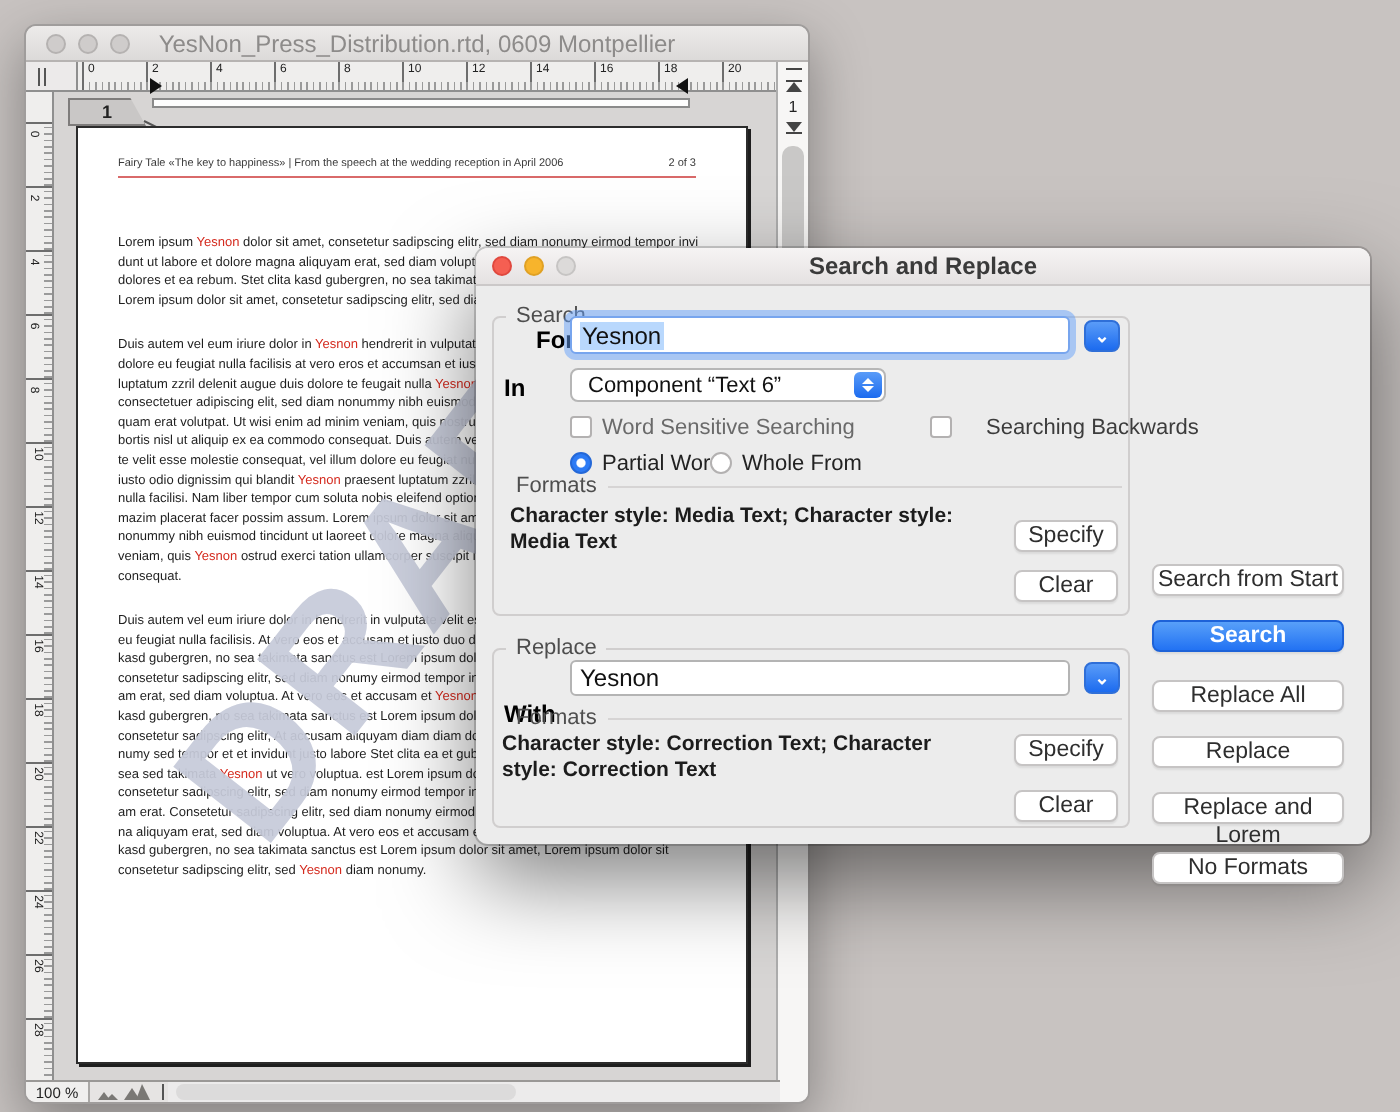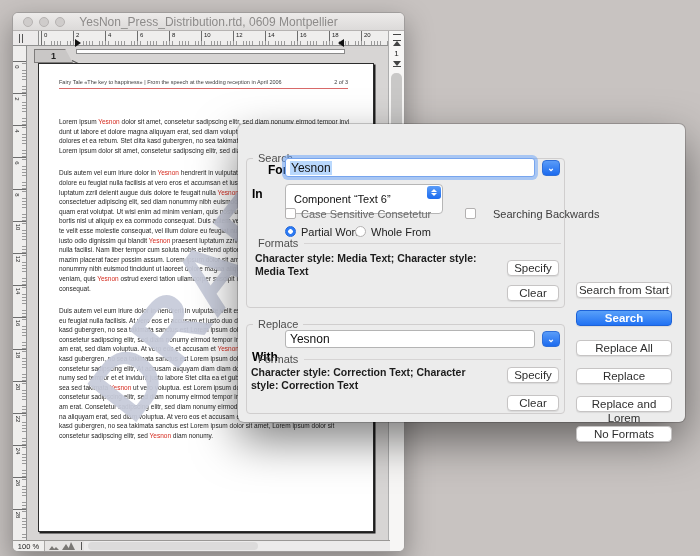--- a/index.html
+++ b/index.html
@@ -164,21 +164,21 @@
   .text-field.focused { border-color:#77a5ee; box-shadow:0 0 0 3px rgba(100,160,250,.5); }
   .sel { background:#b9d8fd; padding:0 1px; }
 
   .combo-btn {
     position:absolute; width:18px; height:16px; border-radius:4px;
     background:linear-gradient(#5a9cf8,#1c6bef); border:1px solid #2f6fd8;
     color:#fff; font-size:9px; text-align:center; line-height:14px; font-weight:bold;
   }
 
   .popup {
-    position:absolute; width:158px; height:30px; background:#fff;
+    position:absolute; width:158px; height:17px; background:#fff;
     border:1px solid #b6b6b6; border-radius:4px;
     font-size:11px; color:#111; display:flex; align-items:center; padding-left:8px;
   }
   .popup .stepper {
     position:absolute; right:1px; top:1px; width:14px; height:13px; border-radius:3px;
     background:linear-gradient(#5a9cf8,#1c6bef);
     display:flex; flex-direction:column; align-items:center; justify-content:center;
   }
   .chev { width:0; height:0; border-left:3px solid transparent; border-right:3px solid transparent; }
   .chev.up { border-bottom:3px solid #fff; margin-bottom:1px; }
@@ -360,41 +360,49 @@
         </svg>
     </span>
     <span class="hdivider"></span>
     <span class="h-track">
       <span class="h-thumb"></span>
     </span>
   </div>
 </div>
 
 <div class="dlg">
+  <div class="dlg-titlebar">
+    <div class="lights">
+      <span class="light red"></span>
+      <span class="light yellow"></span>
+      <span class="light gray"></span>
+    </div>
+    <span class="dlg-title">Search and Replace</span>
+  </div>
 
   <div class="group g-search">
     <span class="group-label">Search</span>
   </div>
   <span class="fld-label" style="left: 14px; top: 39px; margin-left: 16px;">For</span>
   <div class="text-field focused" style="left: 47px; top: 34px;">
     <span class="sel">Yesnon</span>
   </div>
   <div class="combo-btn" style="left: 304px; top: 36px;"><span>⌄</span></div>
 
   <span class="fld-label" style="left: 14px; top: 63px;">In</span>
   <div class="popup" style="left: 47px; top: 60px;">
     <span>Component “Text 6”</span>
     <span class="stepper">
       <span class="chev up"></span>
         <span class="chev dn"></span>
     </span>
   </div>
 
   <span class="checkbox" style="left: 47px; top: 84px;"></span>
-  <span class="cb-label" style="left: 63px; top: 84px; color: rgb(106, 106, 106);">Case Sensitive Consetetur</span>
+  <span class="cb-label" style="left: 63px; top: 84px; color: rgb(106, 106, 106);">Word Sensitive Searching</span>
   <span class="checkbox" style="left: 227px; top: 84px;"></span>
   <span class="cb-label" style="left: 255px; top: 84px; color: rgb(60, 60, 60);">Searching Backwards</span>
 
   <span class="radio on" style="left: 47px; top: 102px;"></span>
   <span class="rd-label" style="left: 63px; top: 102px;">Partial Word</span>
   <span class="radio" style="left: 117px; top: 102px;"></span>
   <span class="rd-label" style="left: 133px; top: 102px;">Whole From</span>
 
   <span class="formats-label" style="left: 20px; top: 113px;">Formats</span>
   <span class="formats-line" style="left: 66px; top: 119px; width: 257px;"></span>

